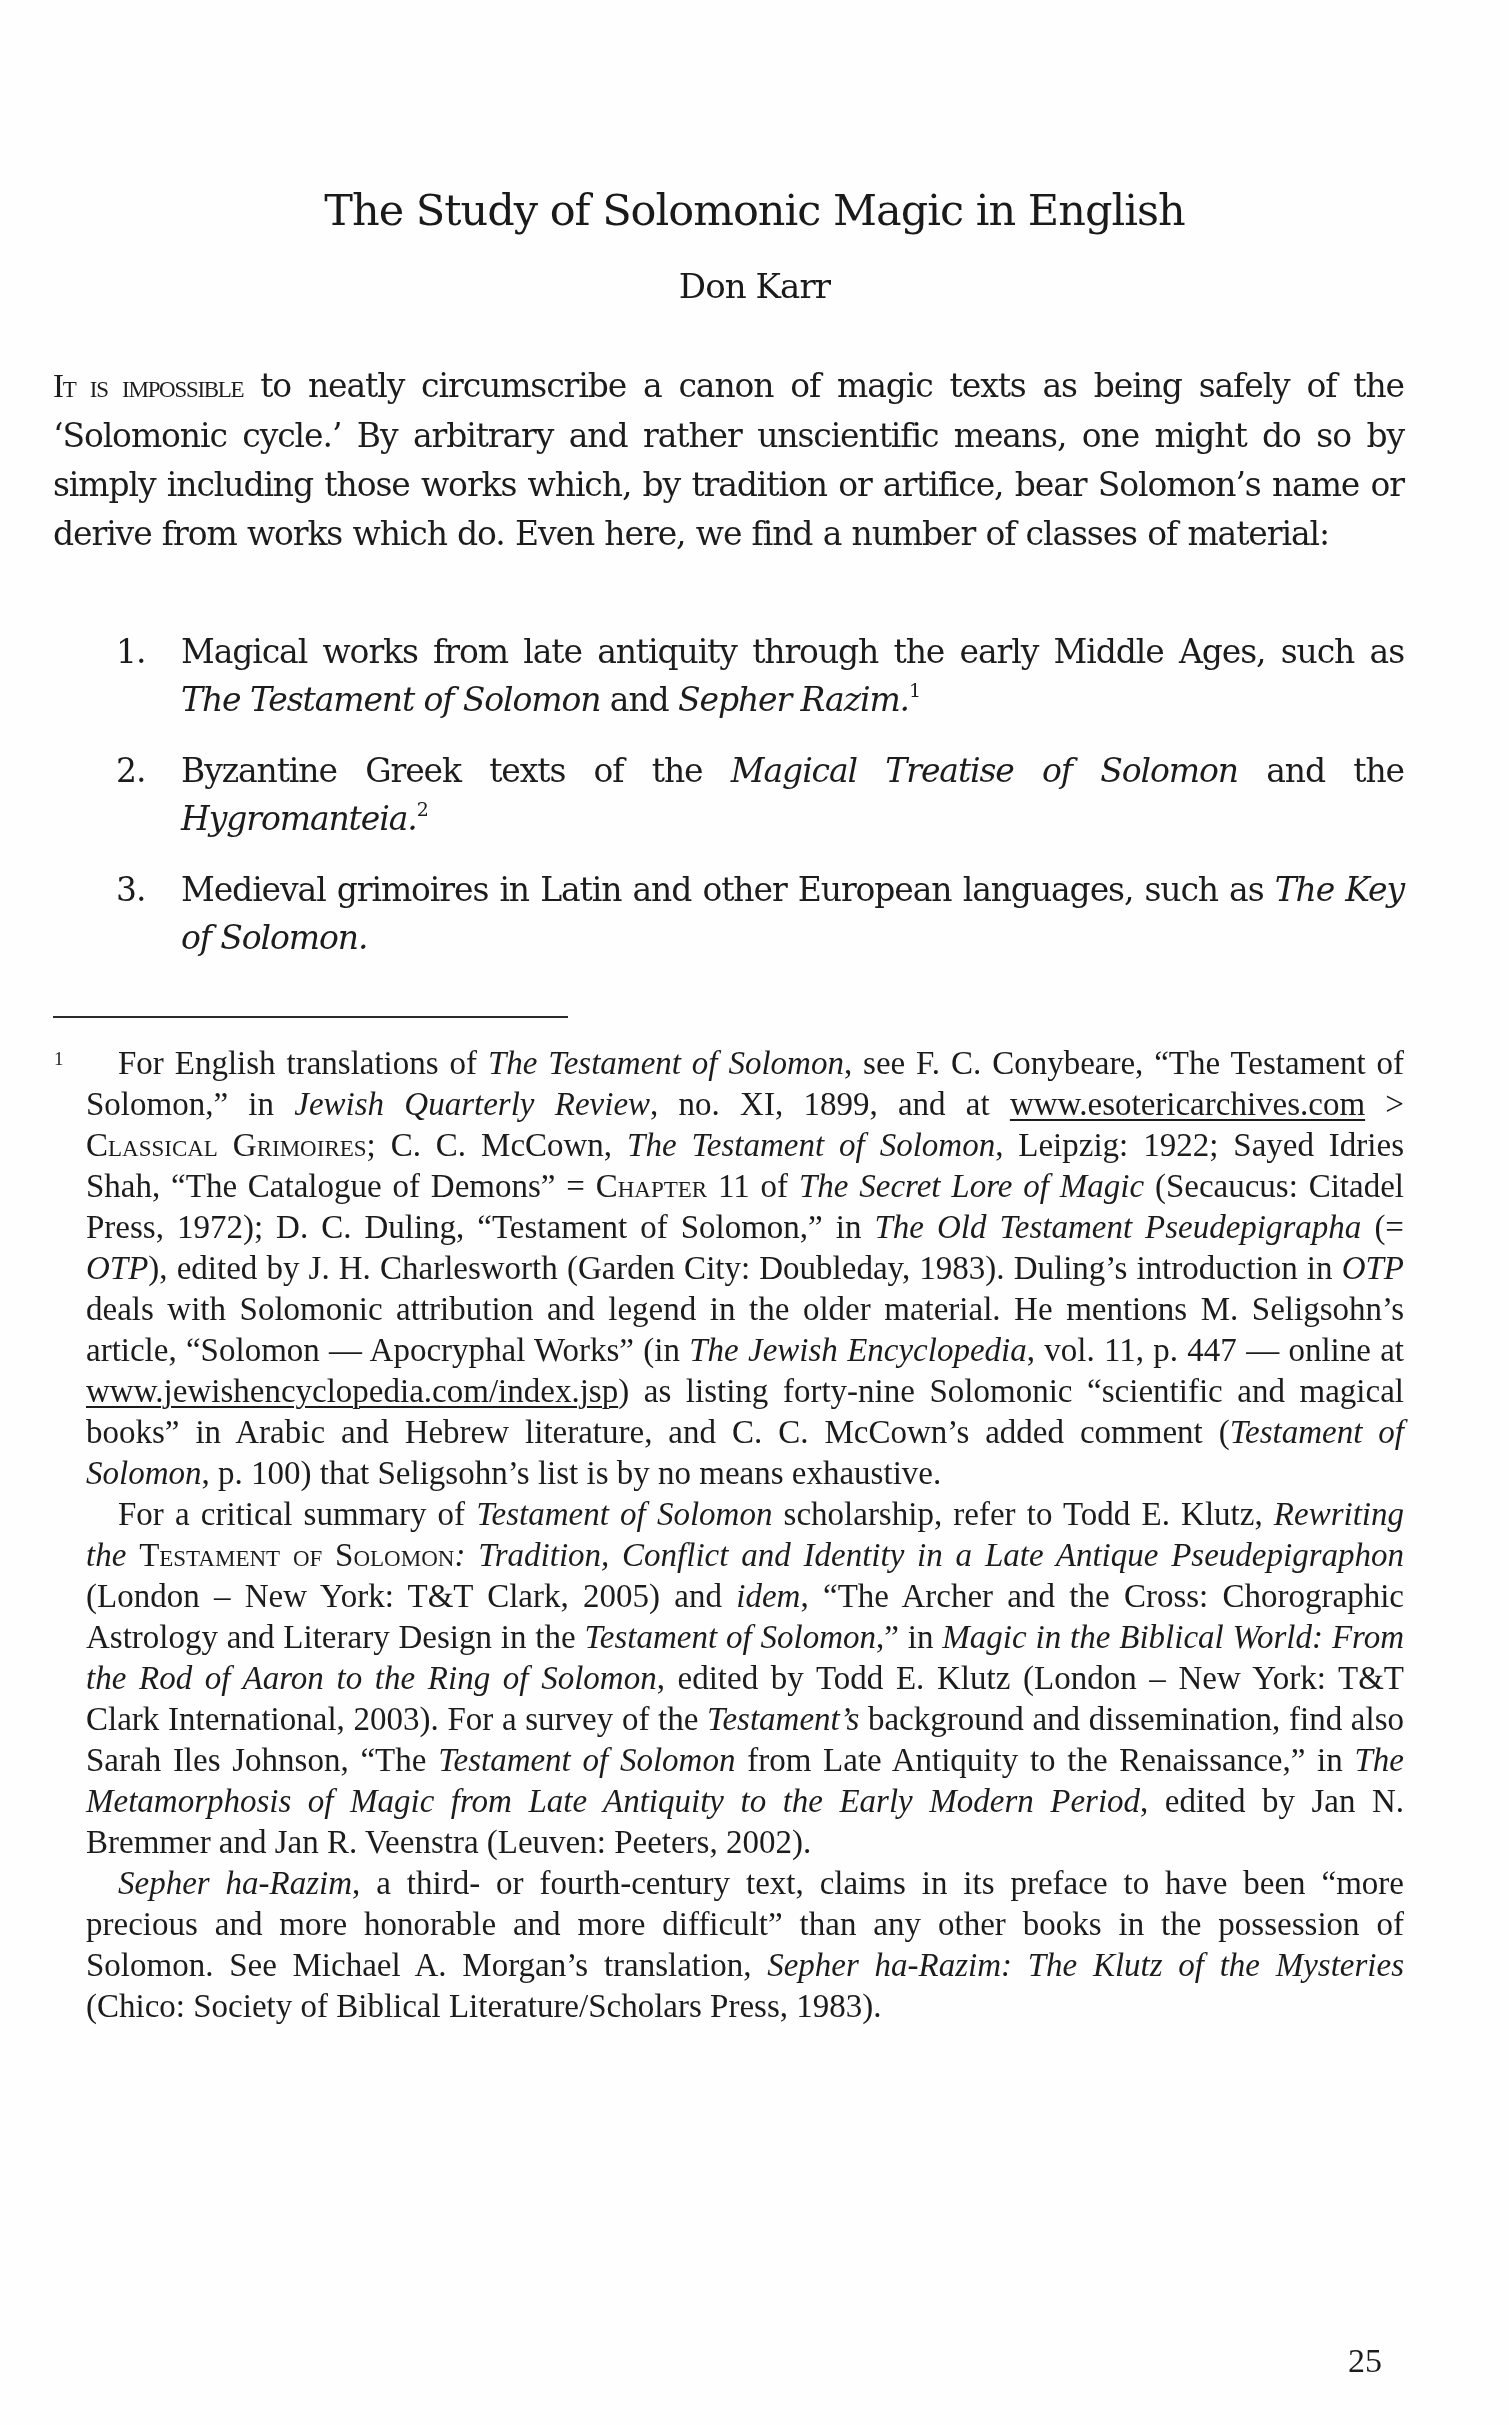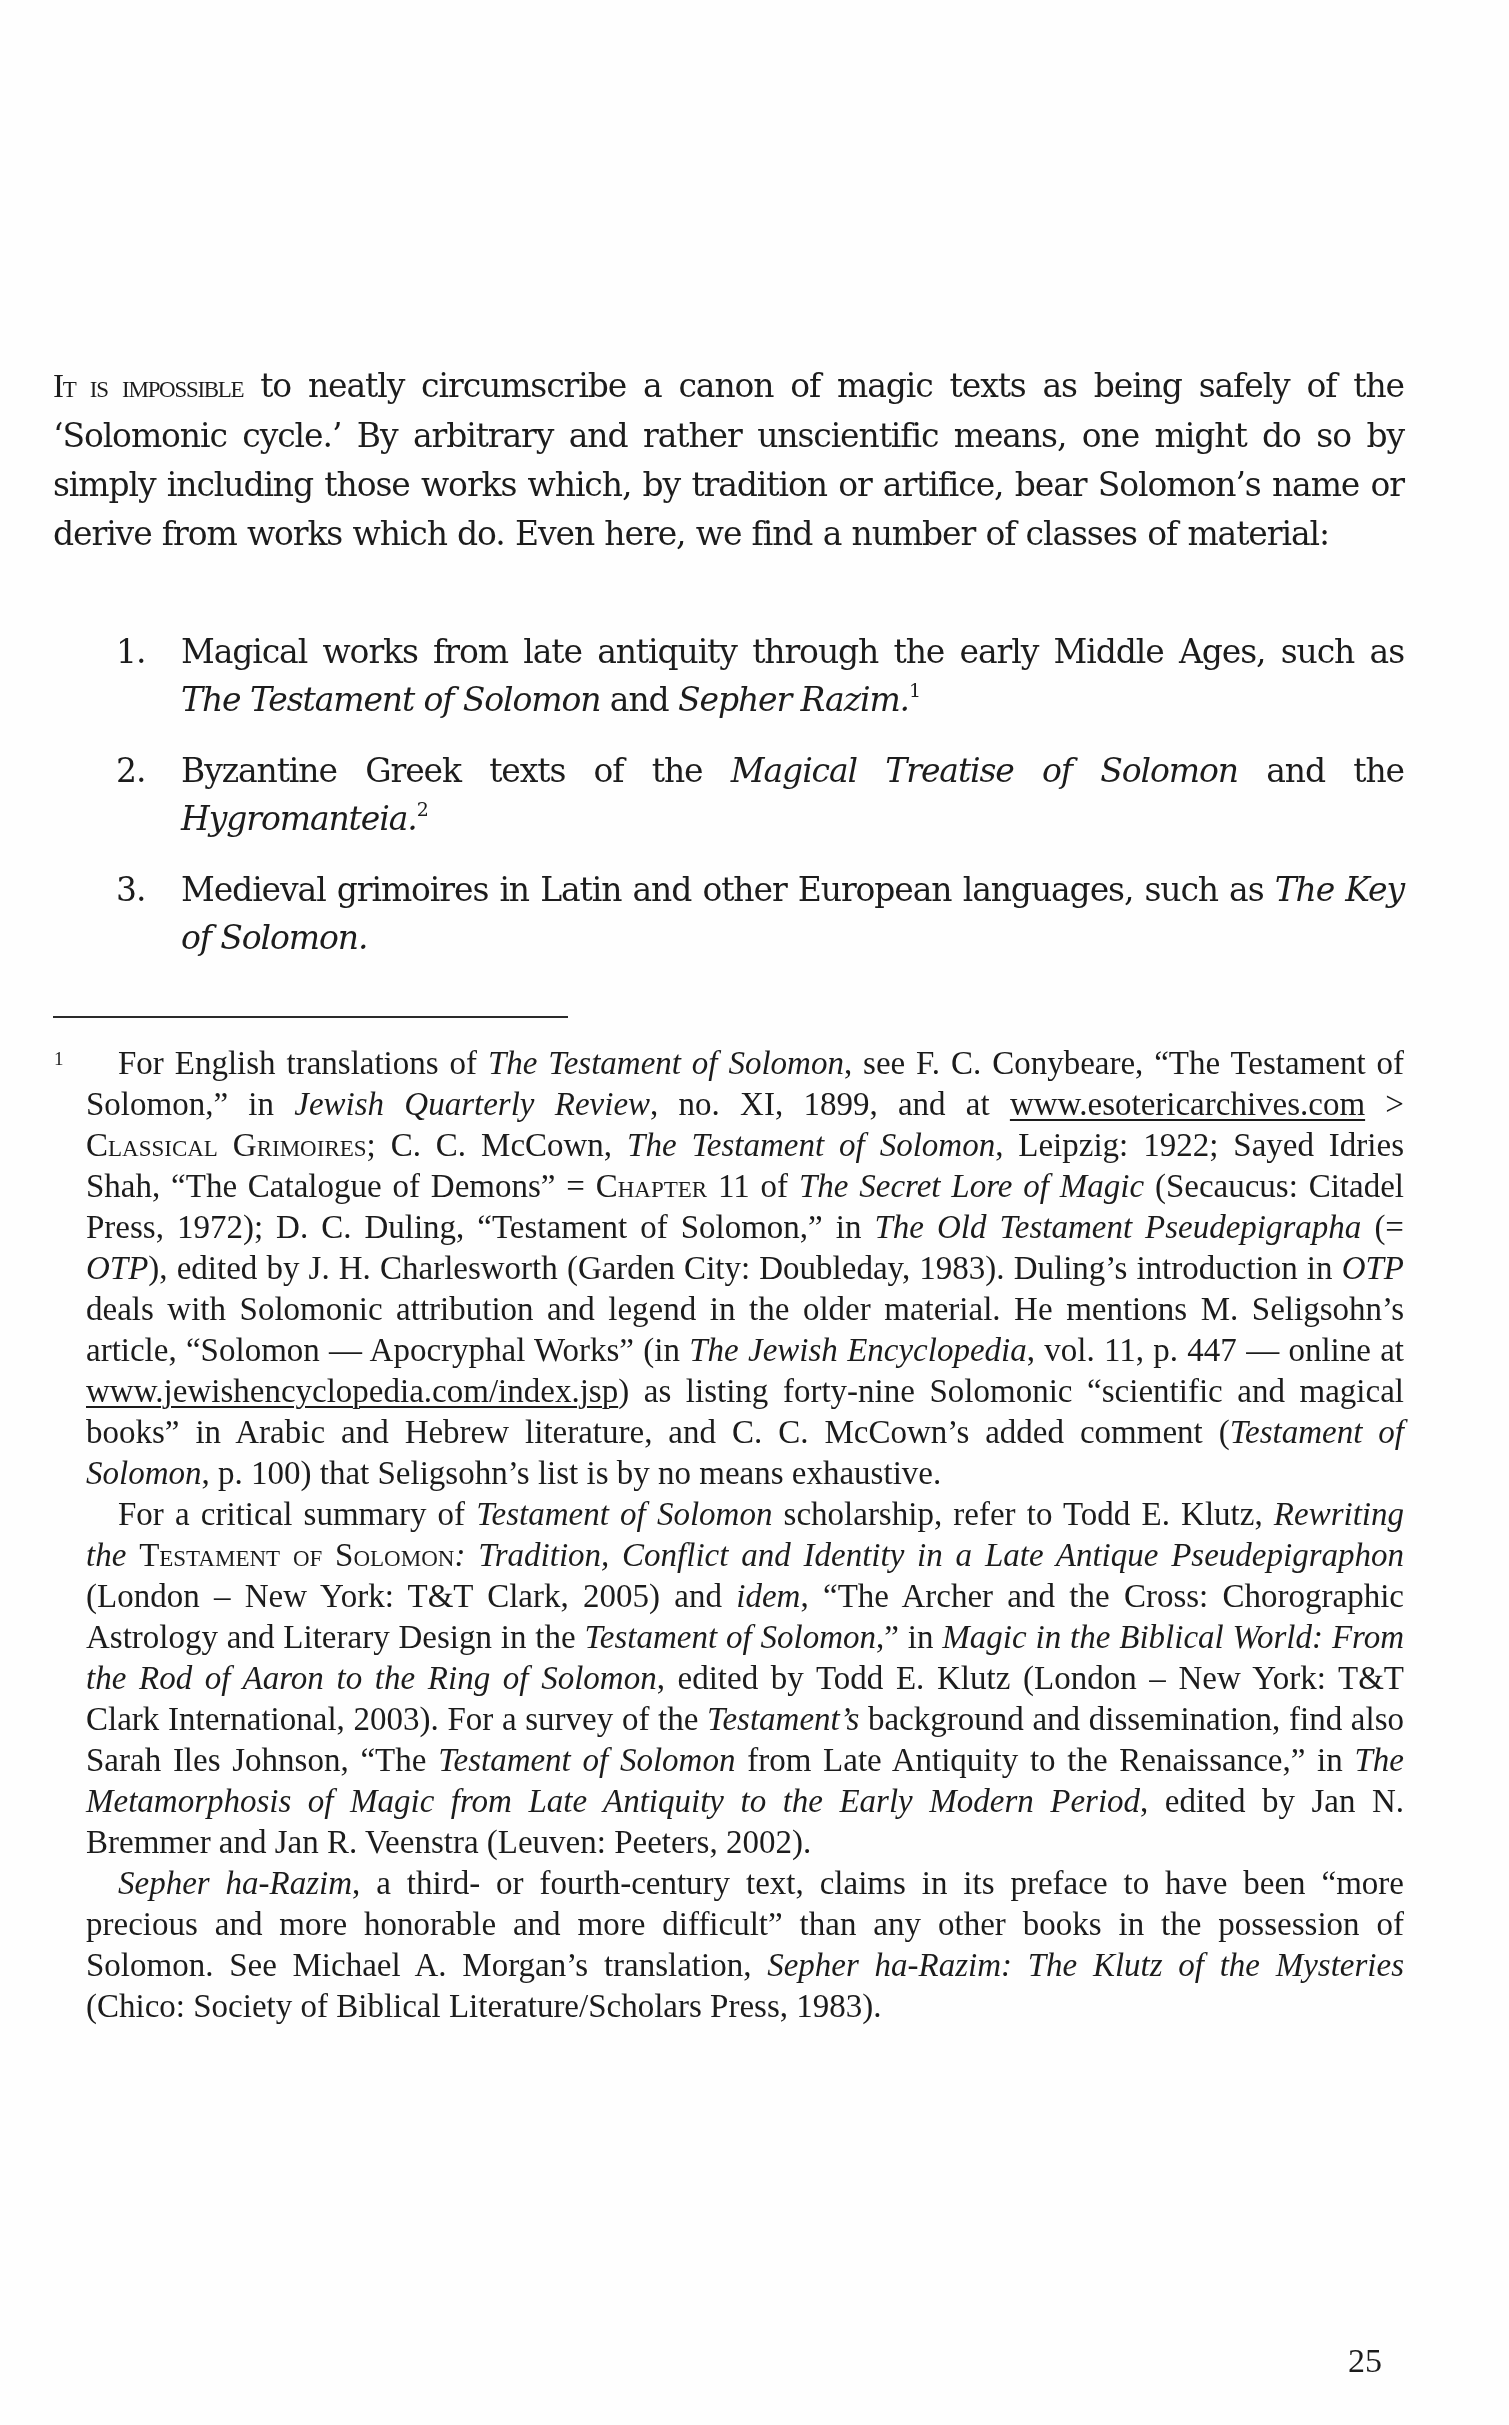--- a/index.html
+++ b/index.html
@@ -31,20 +31,22 @@
   .link { text-decoration: underline; text-decoration-thickness: 1.7px; text-underline-offset: 4.3px; }
   .fn-sc { font-variant: small-caps; }
   .page-number { position: absolute; left: 1348px; top: 2342px; font-family: "Liberation Serif", serif;
     font-size: 34px; color: #1c1c1c; }
 </style>
 </head>
 <body>
 
 <div class="page">
 
+  <h1 class="title" style="margin:0;font-weight:normal;">The Study of Solomonic Magic in English</h1>
+  <div class="author">Don Karr</div>
 
   <p class="body-text" style="margin:0;">
     <span class="sc">It is impossible</span><span> to neatly circumscribe a canon of magic texts as being safely of the ‘Solomonic cycle.’ By arbitrary and rather unscientific means, one might do so by simply including those works which, by tradition or artifice, bear Solomon’s name or derive from works which do. Even here, we find a number of classes of material:</span>
   </p>
 
   <div class="list">
     <div class="list-item">
       <span class="list-num">1.</span>
       <span>Magical works from late antiquity through the early Middle Ages, such as </span><i>The Testament of Solomon</i><span> and </span><i>Sepher Razim.</i><span class="sup">1</span>
     </div>

